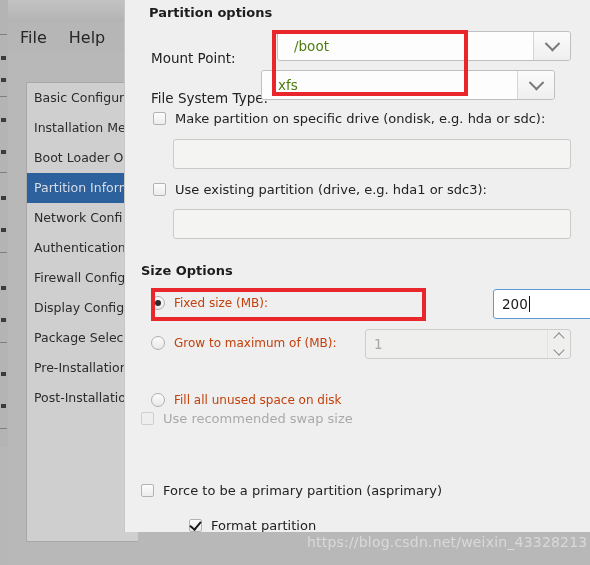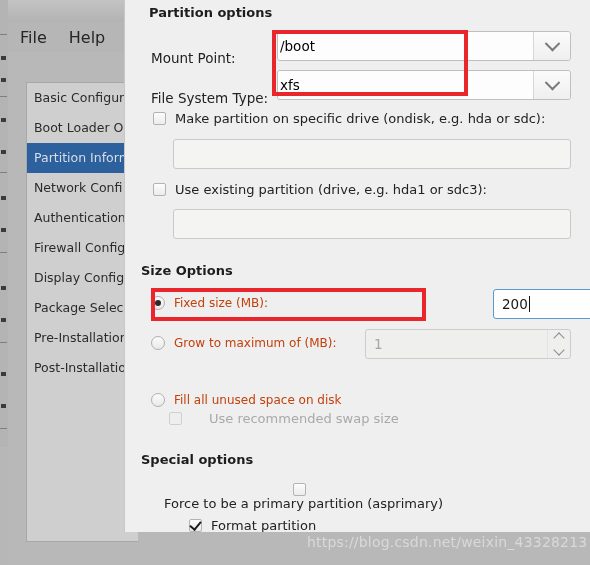--- a/index.html
+++ b/index.html
@@ -144,23 +144,23 @@
     border-radius: 3px;
     box-sizing: border-box;
     display: flex;
     align-items: stretch;
     box-shadow: inset 0 1px 0 #ffffff;
   }
   .combo .combo-value {
     flex: 1;
     display: flex;
     align-items: center;
-    padding-left: 2px;
+    padding-left: 16px;
     font-size: 13.5px;
-    color: #000000;
+    color: #4d7c0f;
     background: #fdfdfd;
     border-radius: 3px 0 0 3px;
     white-space: nowrap;
     overflow: hidden;
   }
   .combo .combo-arrow {
     width: 36px;
     display: flex;
     align-items: center;
     justify-content: center;
@@ -351,20 +351,21 @@
 
     <div class="titlebar"></div>
 
     <div class="menubar">
       <div class="menu-item">File</div>
       <div class="menu-item">Help</div>
     </div>
 
     <div class="sidebar">
       <div class="sidebar-item">Basic Configura</div>
+      <div class="sidebar-item">Installation Me</div>
       <div class="sidebar-item">Boot Loader Op</div>
       <div class="sidebar-item selected">Partition Inform</div>
       <div class="sidebar-item">Network Confi</div>
       <div class="sidebar-item">Authentication</div>
       <div class="sidebar-item">Firewall Config</div>
       <div class="sidebar-item">Display Configu</div>
       <div class="sidebar-item">Package Selec</div>
       <div class="sidebar-item">Pre-Installation</div>
       <div class="sidebar-item">Post-Installatio</div>
     </div>
@@ -378,21 +379,21 @@
 
     <div class="combo" style="left:152px; top:31px; width:294px;">
       <div class="combo-value">/boot</div>
       <div class="combo-arrow">
         <div class="chev"></div>
       </div>
     </div>
 
     <div class="row-label" style="left:26px; top:78px;">File System Type:</div>
 
-    <div class="combo" style="left:152px; top:70px; width:294px;justify-content:center;">
+    <div class="combo" style="left:136px; top:70px; width:294px;justify-content:center;">
       <div class="combo-value">xfs</div>
       <div class="combo-arrow">
         <div class="chev"></div>
       </div>
     </div>
 
     <div class="cbrow" style="left:28px; top:111px;">
       <span class="checkbox"></span>
       <span class="cb-label">Make partition on specific drive (ondisk, e.g. hda or sdc):</span>
     </div>
@@ -428,28 +429,27 @@
         <span class="sarrow-up"></span>
         <span class="sarrow-dn"></span>
       </div>
     </div>
 
     <div class="cbrow" style="left:26px; top:373px;margin-top:20px;">
       <span class="radio"></span>
       <span class="radio-label">Fill all unused space on disk</span>
     </div>
 
-    <div class="cbrow" style="left:44px; top:411px;gap:18px;">
+    <div class="cbrow" style="left:16px; top:411px;">
       <span class="checkbox disabled"></span>
       <span class="cb-label disabled">Use recommended swap size</span>
     </div>
 
-    <div class="group-title" style="left:16px; top:452px;">Special options</div>
-
-    <div class="cbrow" style="left:30px; top:483px;flex-direction:column;">
+
+    <div class="cbrow" style="left:16px; top:483px;">
       <span class="checkbox"></span>
       <span class="cb-label">Force to be a primary partition (asprimary)</span>
     </div>
 
     <div class="cbrow" style="left:30px; top:518px;padding-left:34px;">
       <span class="checkbox checked"></span>
       <span class="cb-label">Format partition</span>
     </div>
 
     <div class="dlg-btn" style="left:269px; top:552px; width:98px;">Cancel</div>

